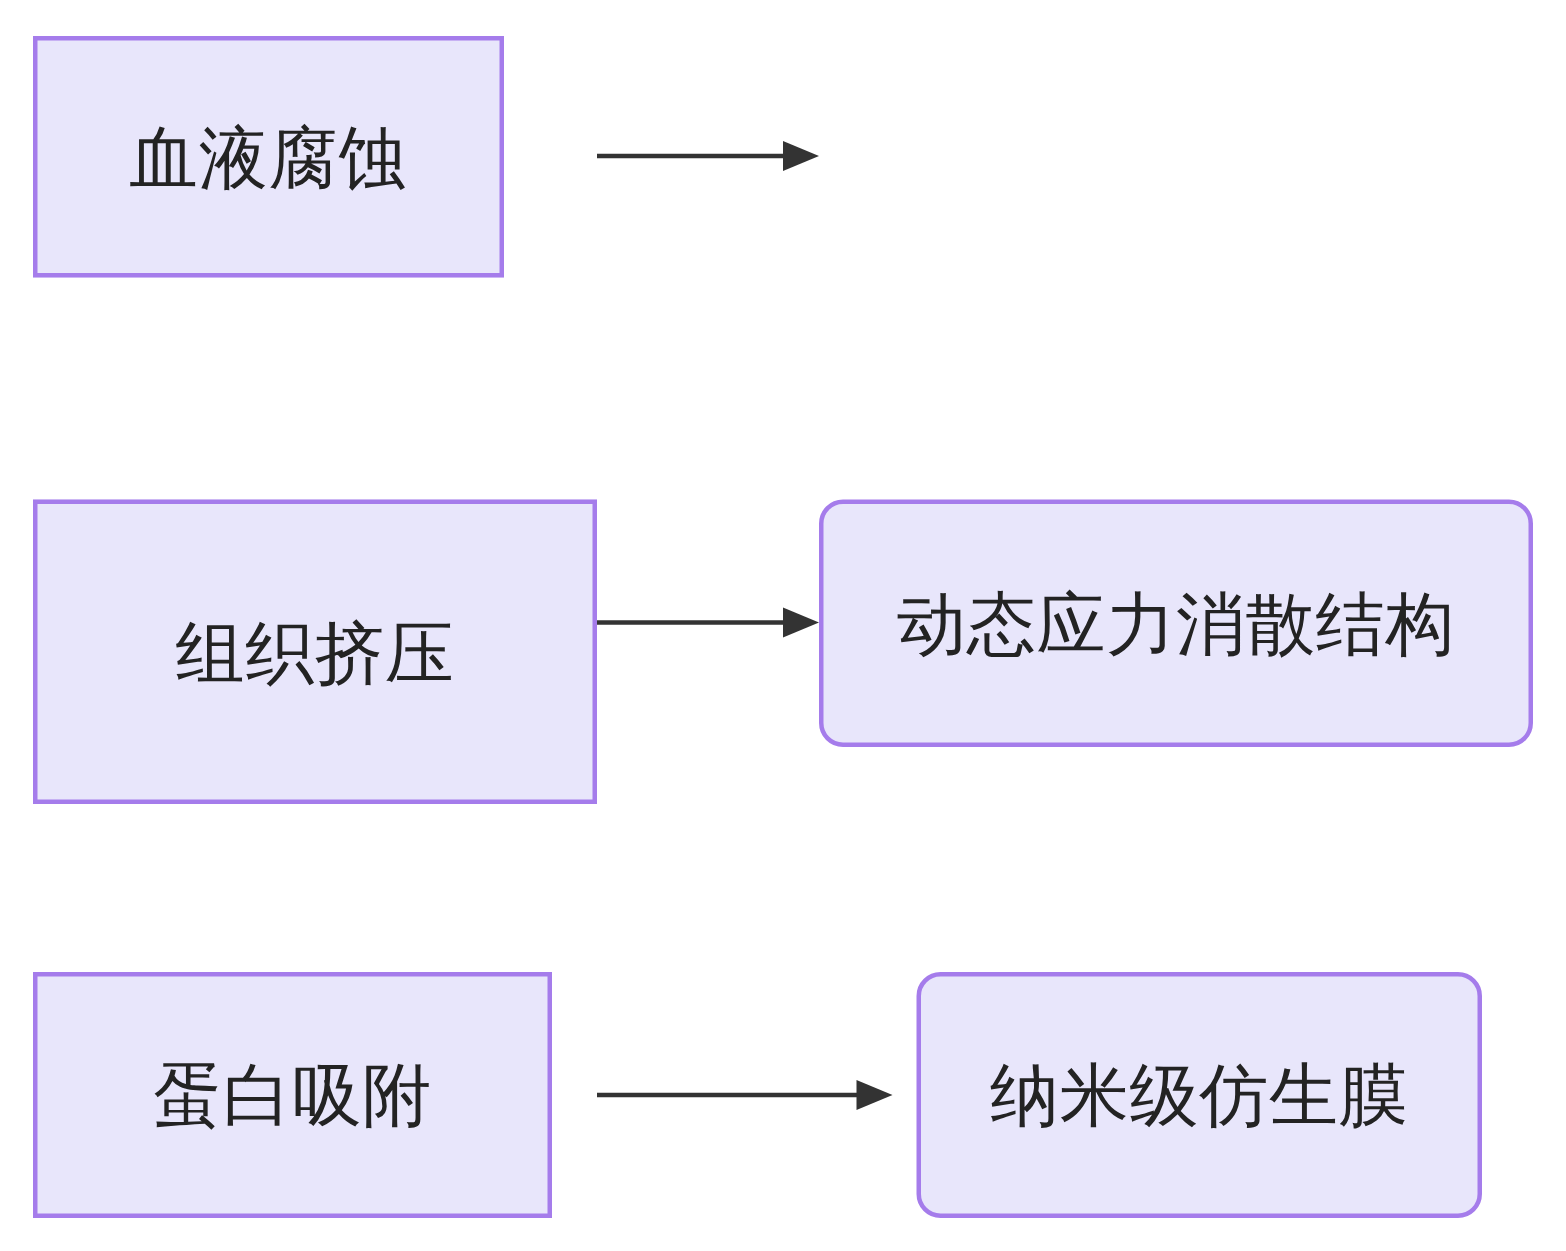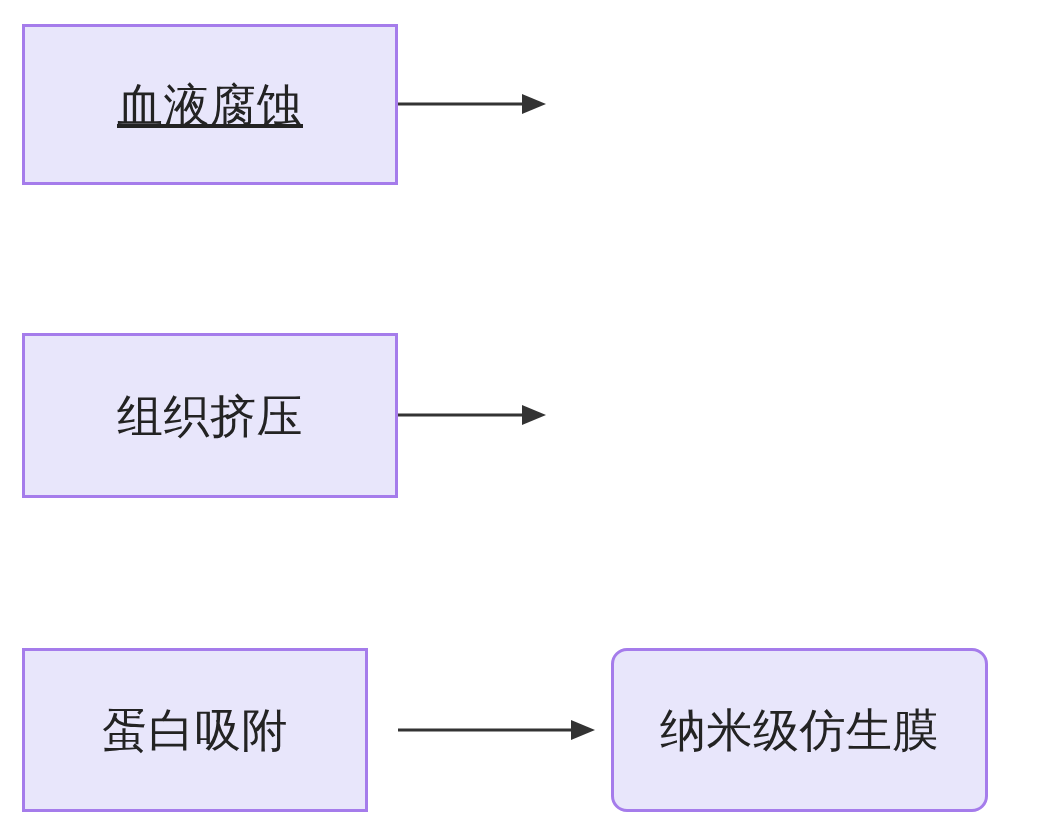--- a/index.html
+++ b/index.html
@@ -35,24 +35,24 @@
   }
   .node.sharp { border-radius: 0; }
   .node.round { border-radius: 16px; }
 
   .node-label {
     display: block;
     letter-spacing: 0.5px;
   }
 
   
-  #node-r1-source { left: 22px;  top: 24px;  width: 376px; height: 161px; font-size: 46px; text-decoration: underline; }
+  #node-r1-source { left: 22px;  top: 24px;  width: 314px; height: 161px; font-size: 46px; }
   #node-r1-target { left: 546px; top: 24px;  width: 476px; height: 161px; font-size: 46px; }
   
-  #node-r2-source { left: 22px;  top: 333px; width: 376px; height: 165px; font-size: 46px; }
+  #node-r2-source { left: 22px;  top: 333px; width: 376px; height: 203px; font-size: 46px; }
   #node-r2-target { left: 546px; top: 333px; width: 476px; height: 165px; font-size: 46px; }
   
   #node-r3-source { left: 22px;  top: 648px; width: 346px; height: 164px; font-size: 46px; }
   #node-r3-target { left: 595px; top: 648px; width: 377px; height: 164px; font-size: 46px; margin-left: 16px; }
 
   .edge {
     position: absolute;
     height: 34px;
     pointer-events: none;
   }
@@ -83,20 +83,23 @@
     <span class="node-label">组织挤压</span>
   </div>
 
   <div class="edge" id="edge-2">
     <svg width="148" height="34" viewBox="0 0 148 34" xmlns="http://www.w3.org/2000/svg">
       <line x1="0" y1="17" x2="126" y2="17" stroke="#333333" stroke-width="3"></line>
       <polygon points="124,7 148,17 124,27" fill="#333333"></polygon>
     </svg>
   </div>
 
+  <div class="node round" id="node-r2-target">
+    <span class="node-label">动态应力消散结构</span>
+  </div>
 
   <div class="node sharp" id="node-r3-source">
     <span class="node-label">蛋白吸附</span>
   </div>
 
   <div class="edge" id="edge-3">
     <svg width="197" height="34" viewBox="0 0 197 34" xmlns="http://www.w3.org/2000/svg">
       <line x1="0" y1="17" x2="175" y2="17" stroke="#333333" stroke-width="3"></line>
       <polygon points="173,7 197,17 173,27" fill="#333333"></polygon>
     </svg>

